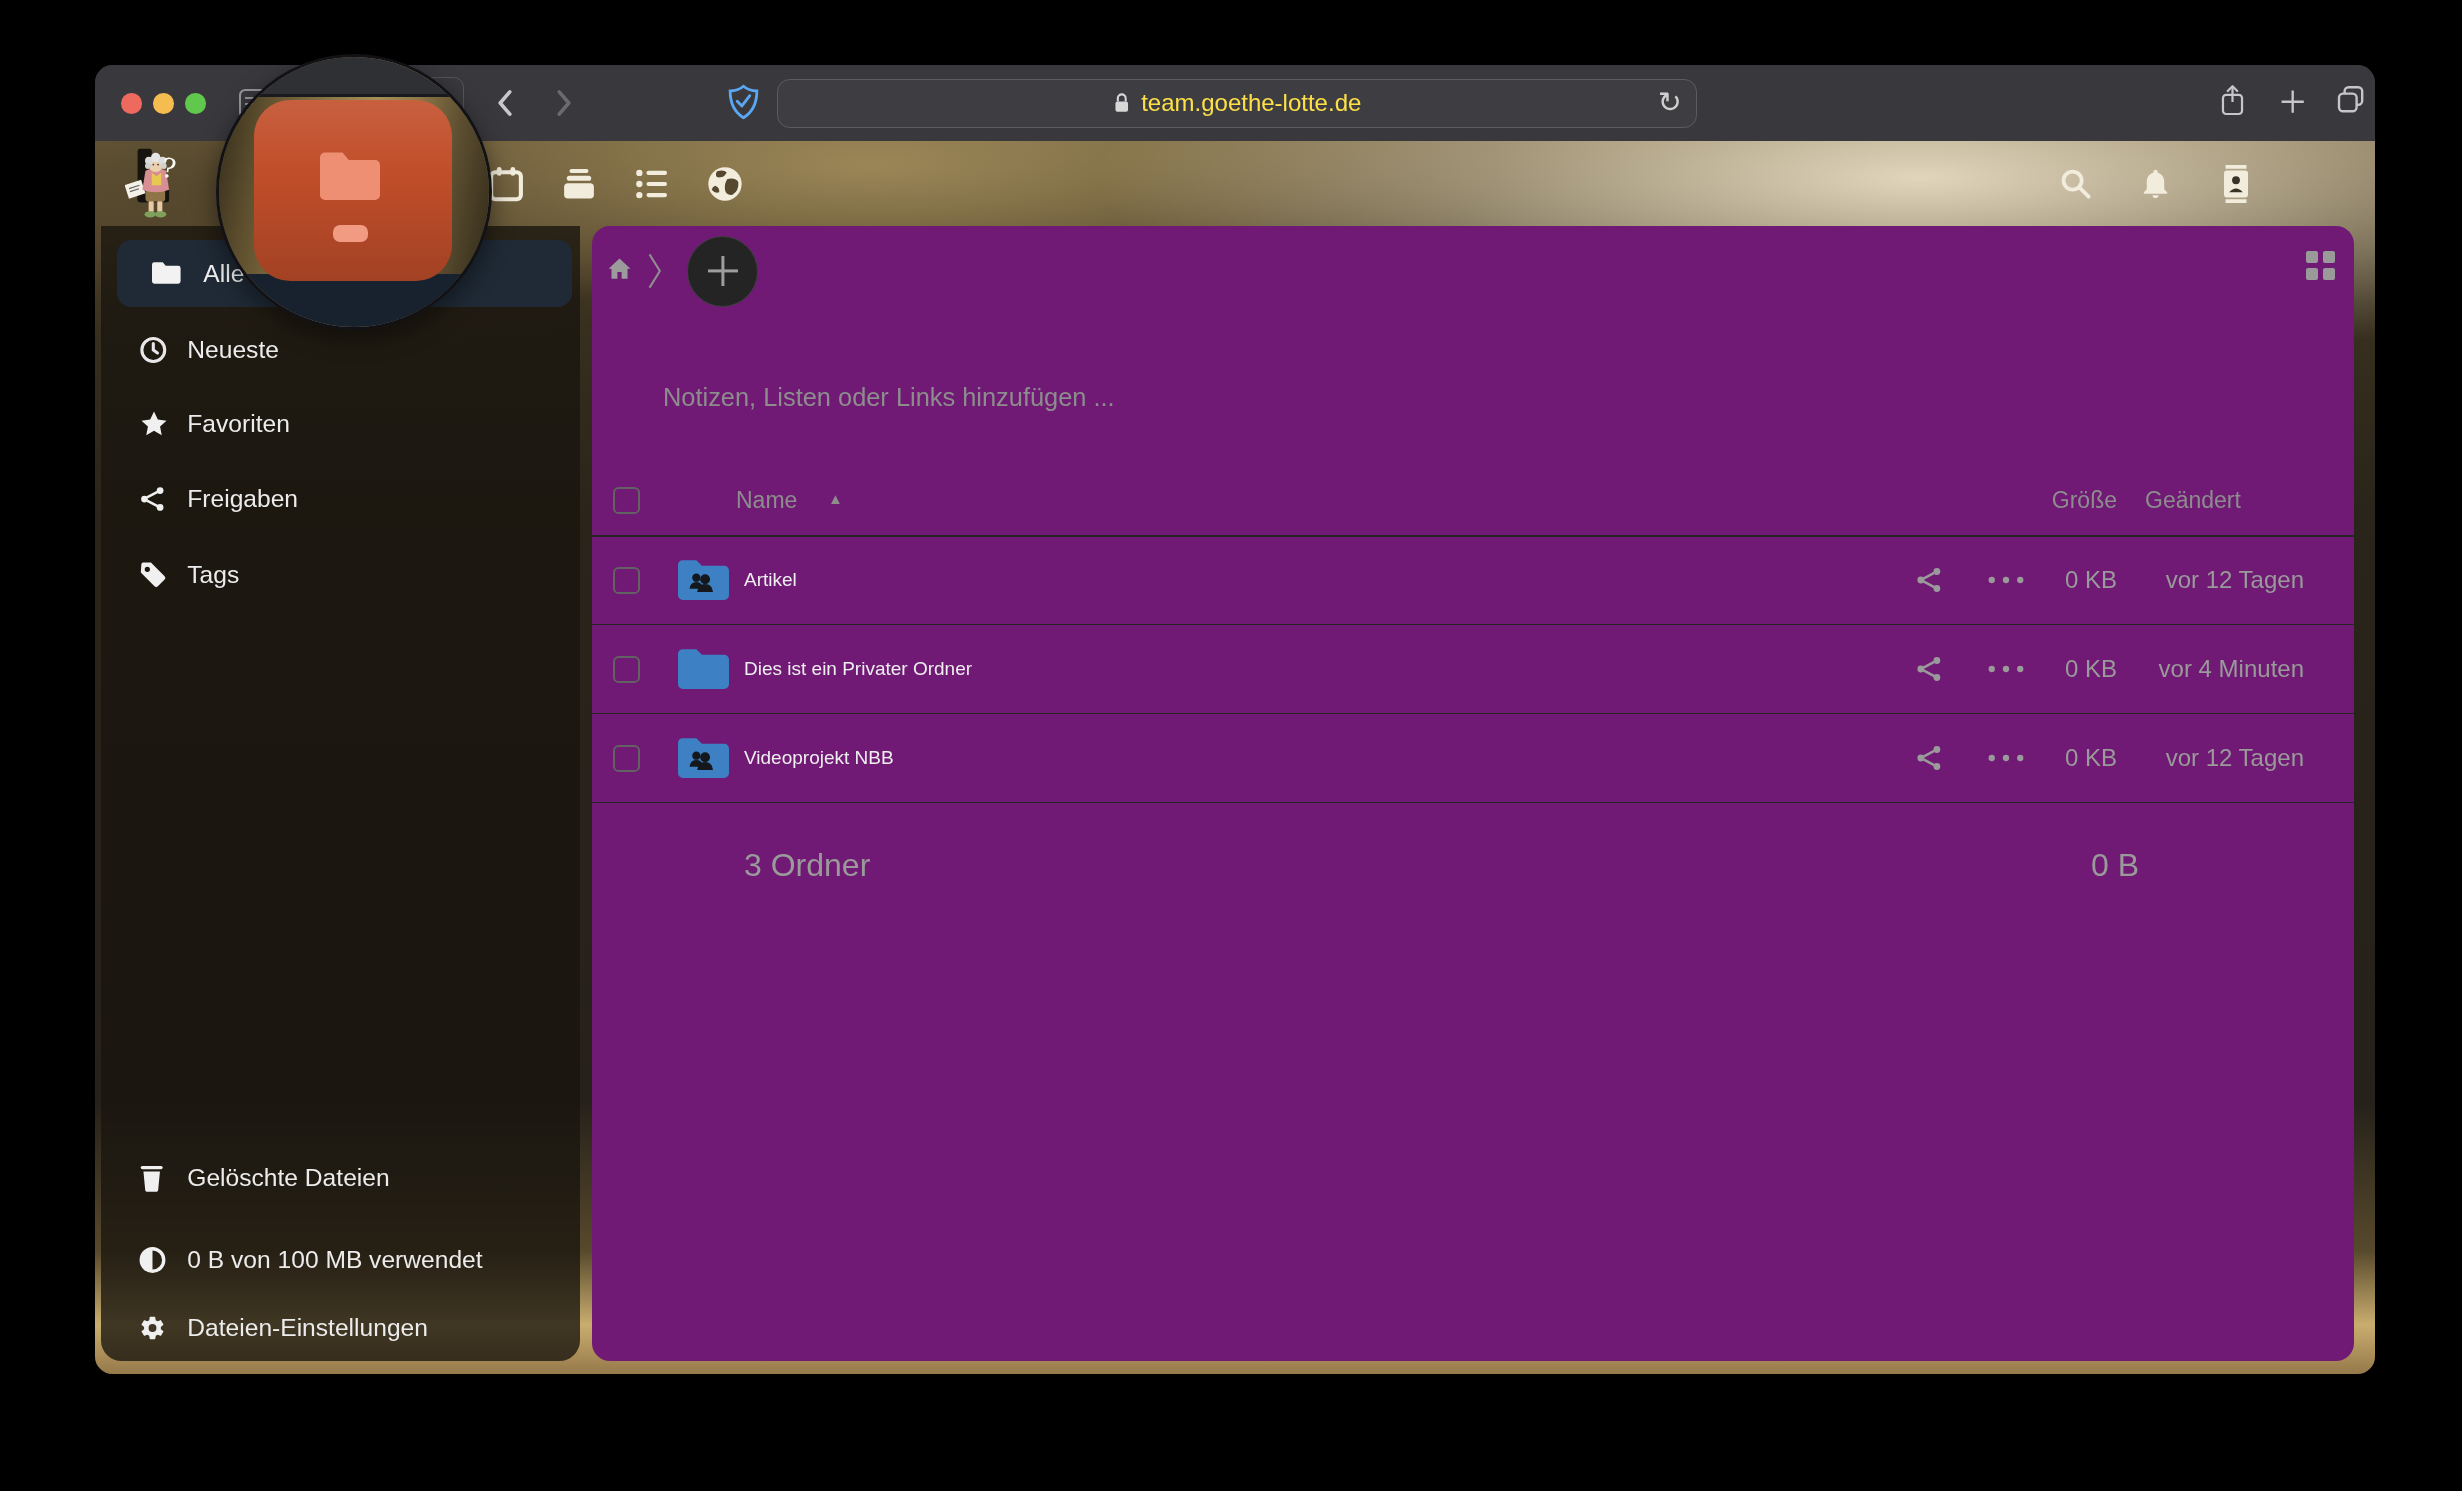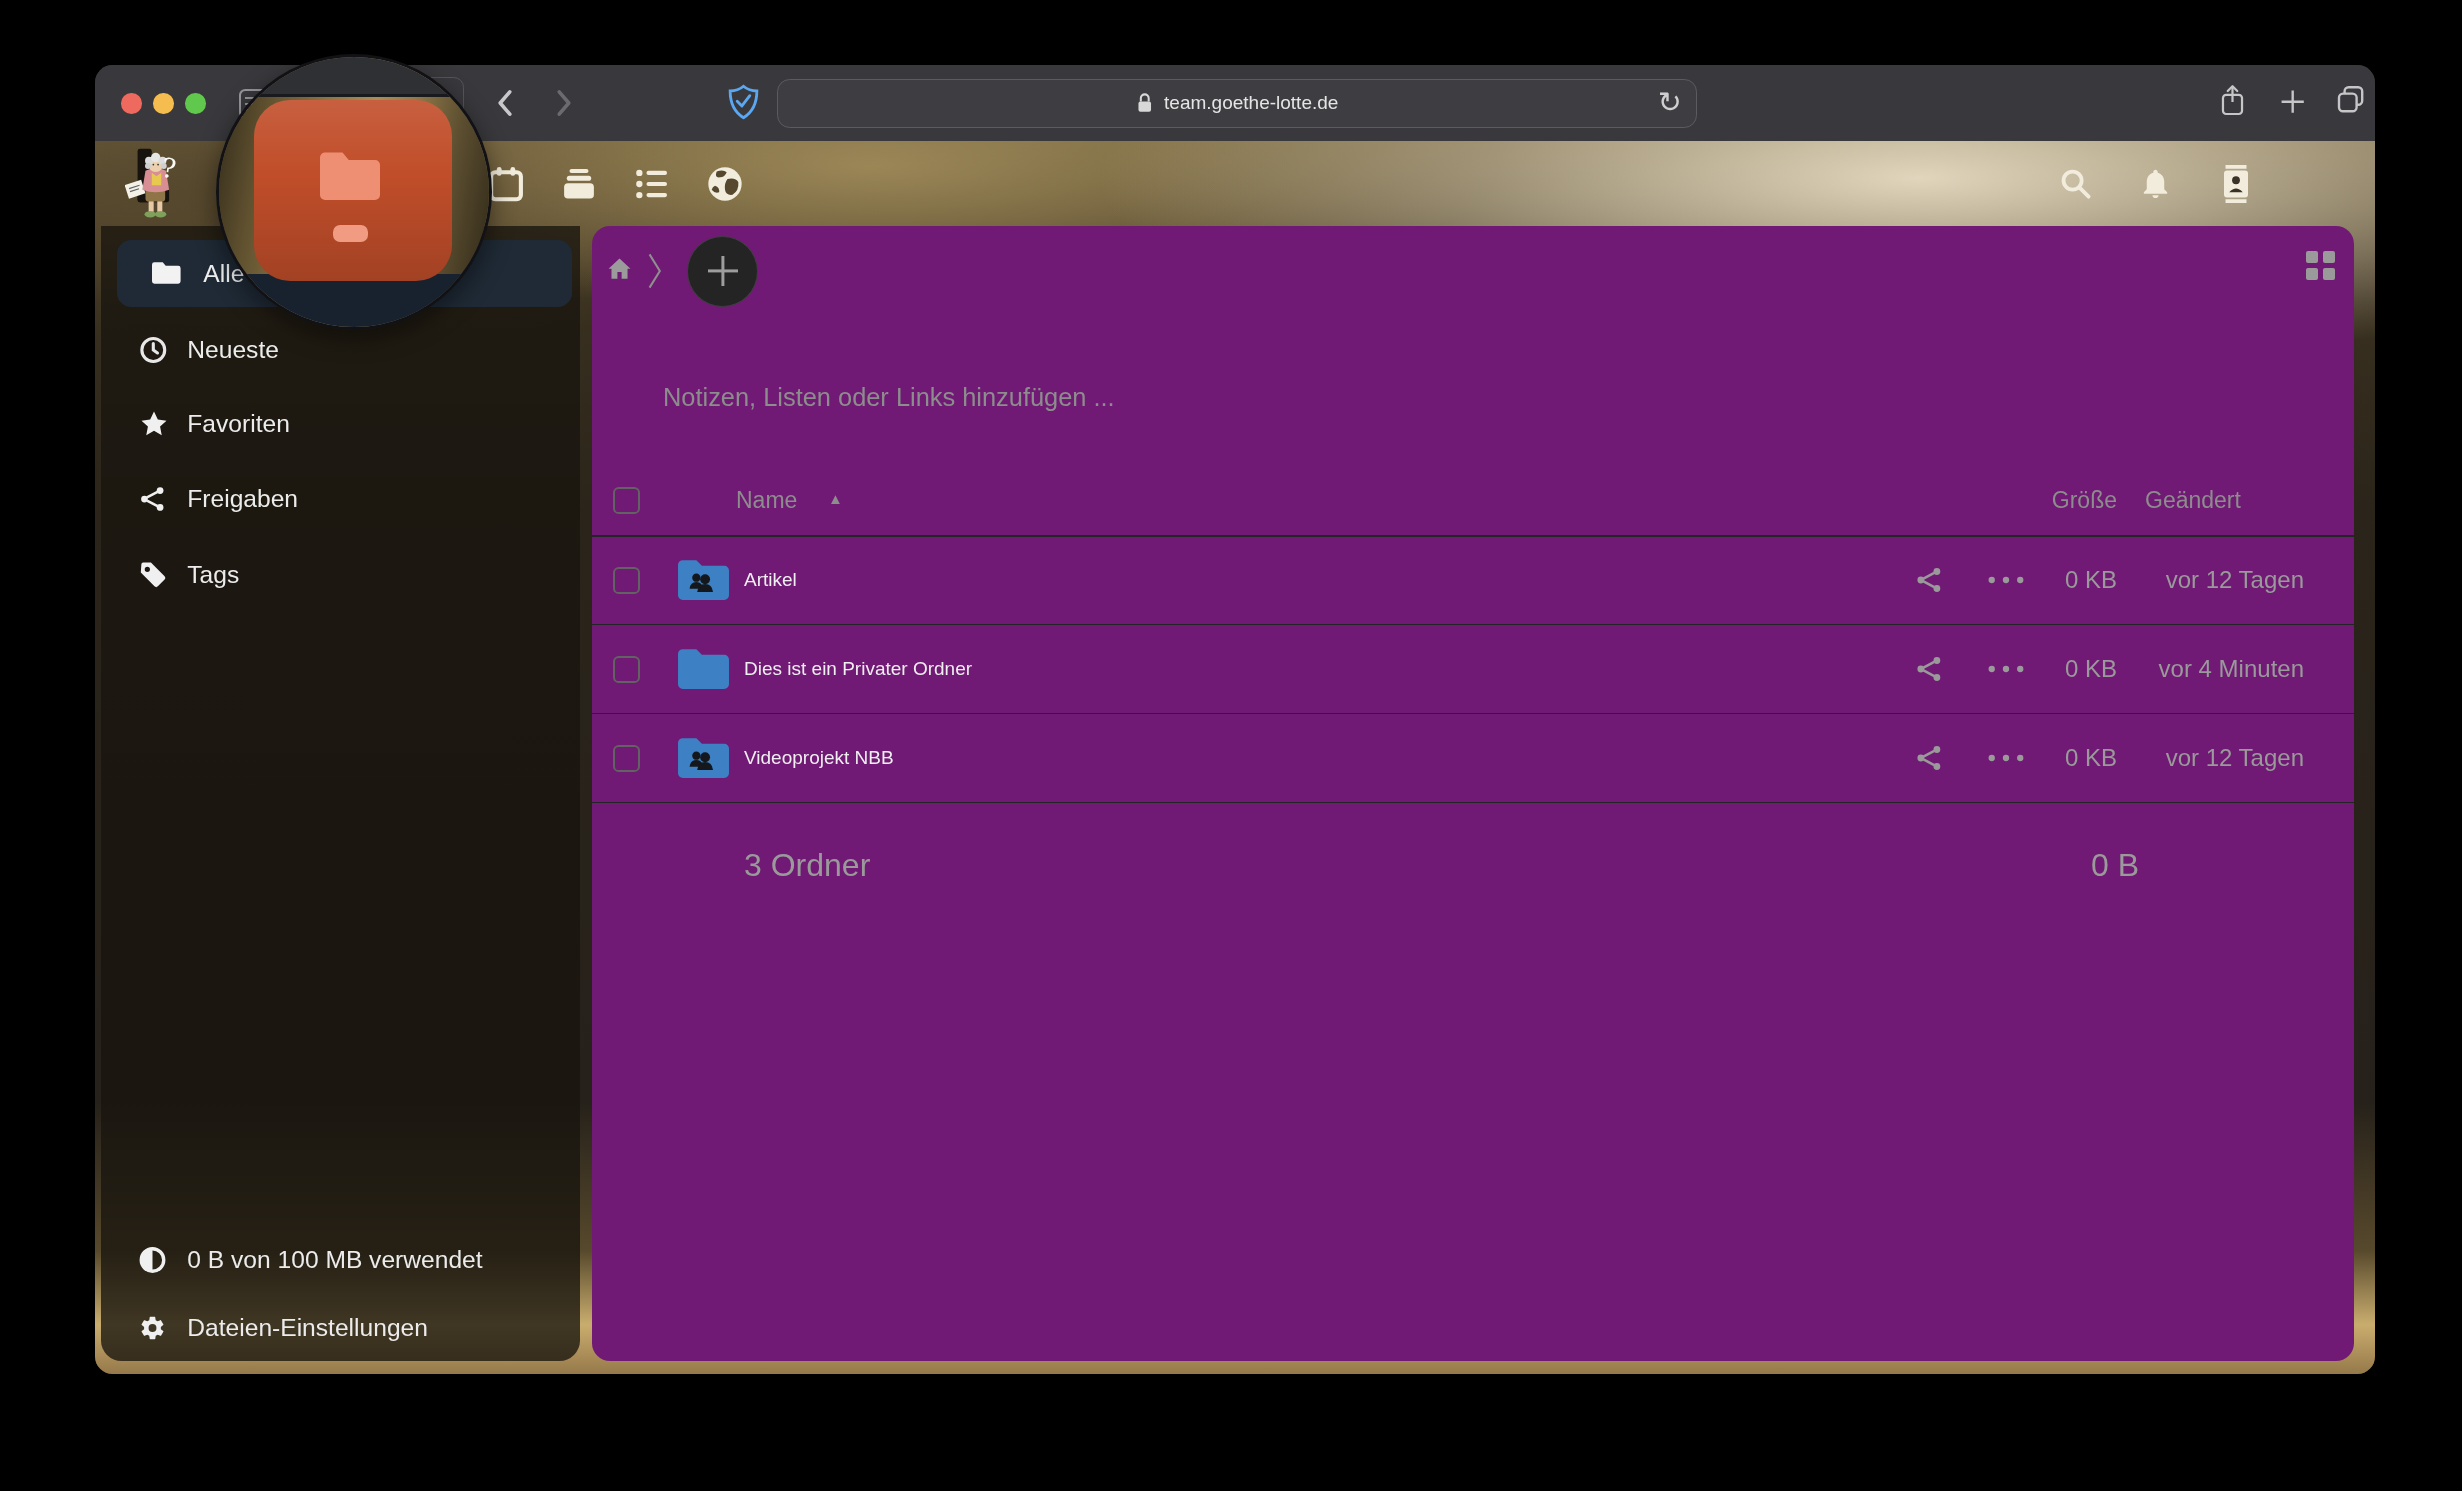--- a/index.html
+++ b/index.html
@@ -14,21 +14,21 @@
   
   .chrome{position:absolute;left:0;top:0;width:100%;height:76px;background:#39393d;}
   .tl{position:absolute;top:28px;width:20.6px;height:20.6px;border-radius:50%;}
   .tl.r{left:26px;background:#ee6a5f;} .tl.y{left:58px;background:#f5bd4f;} .tl.g{left:90px;background:#60c84d;}
   .sbtoggle{position:absolute;left:144px;top:24px;width:33px;height:30px;border:2px solid #97979b;border-radius:6.3px;}
   .sbtoggle i{position:absolute;left:4px;width:9.5px;height:2px;background:#97979b;}
   .tabghost{position:absolute;left:195px;top:12px;width:174px;height:40px;border:1.6px solid #55555a;border-radius:10.3px;}
   .navchev{position:absolute;top:22px;}
   .urlbar{position:absolute;left:682px;top:13.5px;width:920px;height:49px;background:#3e3e42;
     border:1.2px solid #5c5c60;border-radius:12.7px;display:flex;align-items:center;justify-content:center;gap:11px;}
-  .urltext{color:#e5e5e5;font-size:19px;}
+  .urltext{color:#fde047;font-size:24px;}
   .reload{position:absolute;right:14.3px;top:50%;transform:translateY(-52%);color:#cfcfcf;font-size:28.6px;}
   .cicon{position:absolute;top:20.6px;}
 
   
   .page{position:absolute;left:0;top:76px;width:100%;height:1233px;
     background:
       radial-gradient(60% 26% at 80% 3%, rgba(232,221,196,.95), rgba(232,221,196,0) 60%),
       radial-gradient(46% 20% at 34% 2%, rgba(168,146,94,.8), rgba(168,146,94,0) 60%),
       radial-gradient(40% 18% at 8% 4%, rgba(84,70,44,.9), rgba(84,70,44,0) 70%),
       linear-gradient(180deg,#6d5e3c 0%,#574a2f 6%,#39301f 13%,#2a241a 30%,#26211a 78%,#57492c 90%,#c9ad6e 96%,#96794a 100%);}
@@ -259,20 +259,27 @@
       </svg>
       <span class="lb">Freigaben</span>
     </div>
     <div class="navitem" style="top:323px">
       <svg class="ic" width="28.6" height="28.6" viewBox="0 0 24 24">
         <path fill-rule="evenodd" d="M2 3 a1.5 1.5 0 0 1 1.5 -1.5 H10 L21.5 13 a2 2 0 0 1 0 2.8 L15.8 21.5 a2 2 0 0 1 -2.8 0 L1.5 10 z M7 5 a2.2 2.2 0 1 0 .001 4.4 A2.2 2.2 0 0 0 7 5 z" fill="#f0f0f0"></path>
       </svg>
       <span class="lb">Tags</span>
     </div>
 
+    <div class="navitem" style="top:926px">
+      <svg class="ic" width="25.4" height="28.6" viewBox="0 0 22 26">
+        <rect x="1" y="2" width="20" height="3" rx="1.5" fill="#f0f0f0"></rect>
+        <path d="M3.5 7 h15 l-1.6 17 a2 2 0 0 1 -2 1.8 H7.1 a2 2 0 0 1 -2 -1.8 z" fill="#f0f0f0"></path>
+      </svg>
+      <span class="lb">Gelöschte Dateien</span>
+    </div>
     <div class="navitem" style="top:1008px">
       <svg class="ic" width="27" height="27" viewBox="0 0 24 24">
         <circle cx="12" cy="12" r="10" fill="none" stroke="#f0f0f0" stroke-width="3"></circle>
         <path d="M12 2 a10 10 0 0 0 0 20 z" fill="#f0f0f0"></path>
       </svg>
       <span class="lb">0 B von 100 MB verwendet</span>
     </div>
     <div class="navitem" style="top:1076px">
       <svg class="ic" width="27" height="27" viewBox="0 0 24 24">
         <path d="M19.4 13c.04-.32.06-.66.06-1s-.02-.68-.07-1l2.1-1.65c.19-.15.24-.42.12-.64l-2-3.46c-.12-.22-.39-.3-.61-.22l-2.49 1c-.52-.4-1.08-.73-1.69-.98l-.38-2.65A.49.49 0 0 0 14 2h-4c-.25 0-.46.18-.49.42l-.38 2.65c-.61.25-1.17.59-1.69.98l-2.49-1c-.23-.09-.49 0-.61.22l-2 3.46c-.13.22-.07.49.12.64L4.57 11c-.05.32-.07.66-.07 1s.02.68.07 1l-2.11 1.65c-.19.15-.24.42-.12.64l2 3.46c.12.22.39.3.61.22l2.49-1c.52.4 1.08.73 1.69.98l.38 2.65c.03.24.24.42.49.42h4c.25 0 .46-.18.49-.42l.38-2.65c.61-.25 1.17-.59 1.69-.98l2.49 1c.23.09.49 0 .61-.22l2-3.46c.12-.22.07-.49-.12-.64L19.4 13zM12 15.5A3.5 3.5 0 1 1 12 8.5a3.5 3.5 0 0 1 0 7z" fill="#f0f0f0"></path>

